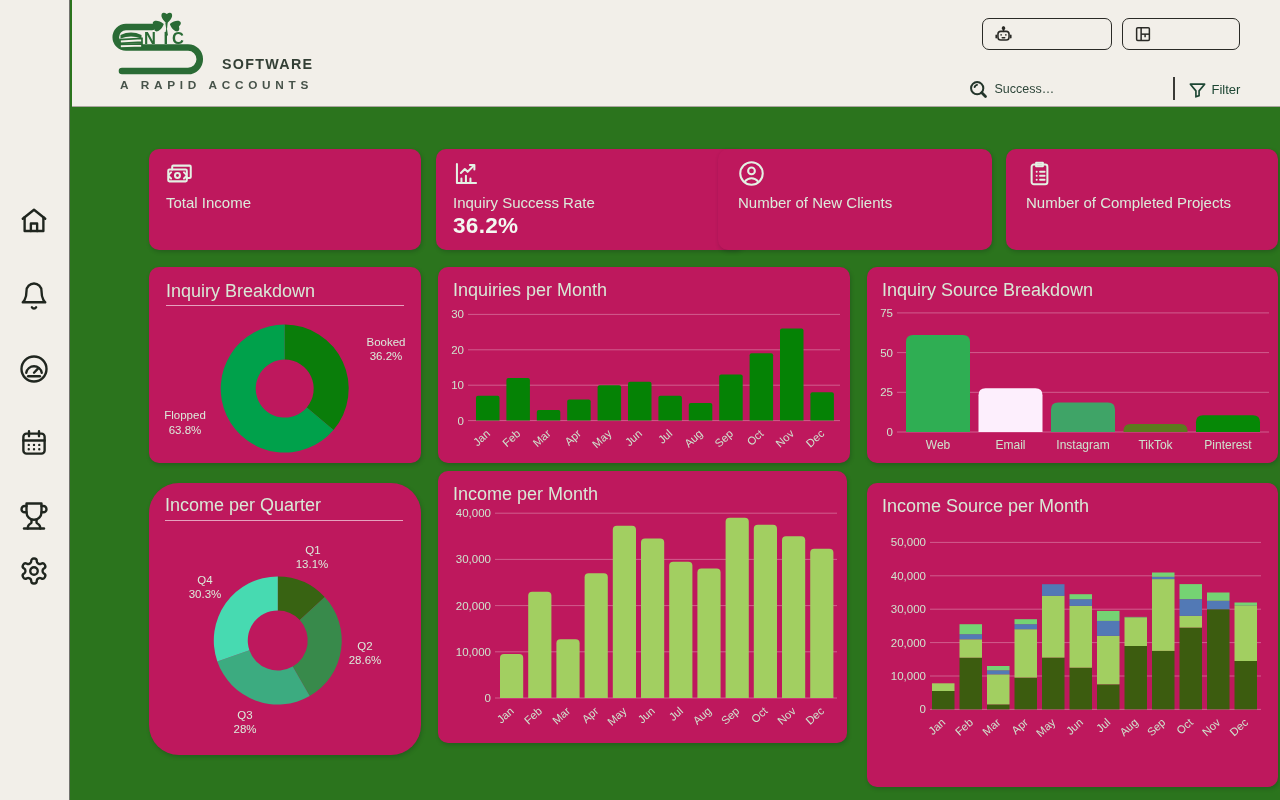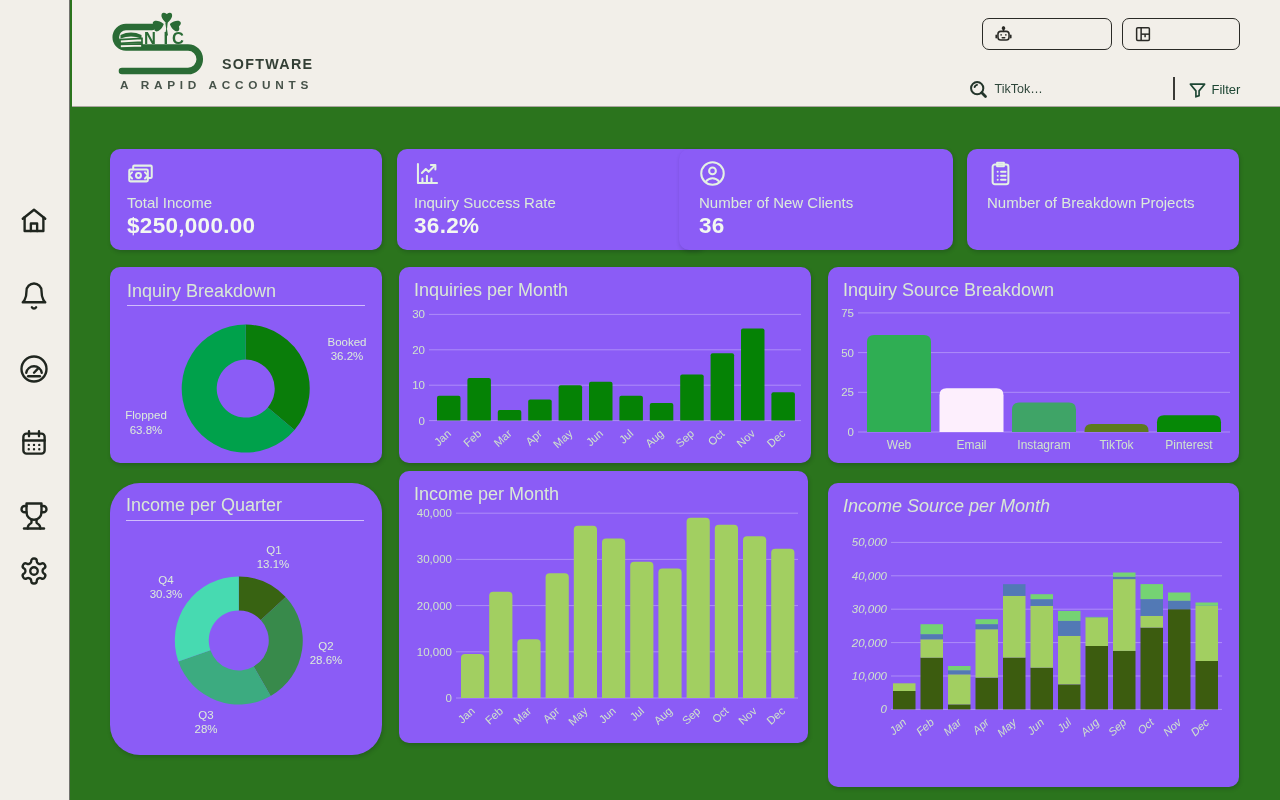--- a/index.html
+++ b/index.html
@@ -1,18 +1,18 @@
 <!DOCTYPE html>
 <html><head><meta charset="utf-8">
 <style>
 * { margin:0; padding:0; box-sizing:border-box; }
 body { width:1280px; height:800px; font-family:"Liberation Sans", sans-serif; background:#2b741d; overflow:hidden; position:relative; }
 .sidebar { position:absolute; left:0; top:0; width:70px; height:800px; background:#f2efe9; border-right:1.5px solid #73736f; z-index:5; }
 .header { position:absolute; left:71.5px; top:0; width:1208.5px; height:107px; background:#f2efe9; border-bottom:1.5px solid #aaa69f; z-index:4; }
-.card { position:absolute; background:#8b5cf6; border-radius:10px; box-shadow:1px 2px 4px rgba(0,0,25,0.18); }
+.card { position:absolute; background:#be185d; border-radius:10px; box-shadow:1px 2px 4px rgba(0,0,25,0.18);margin-left:39px; }
 .stat-label { color:#dcebdb; font-size:15px; margin-top:3px; }
 .stat-value { color:#f3f8f1; font-size:22.5px; font-weight:700; margin-top:2px; letter-spacing:0.3px; }
 .ctitle { color:#d9e8d6; font-size:18px;text-align:right; }
 .uline { border-bottom:1px solid rgba(255,255,255,0.6); }
 .btn { position:absolute; top:18px; height:32px; border:1.8px solid #2a2a26; border-radius:7px; display:flex; align-items:center; padding-left:11px; }
 </style></head>
 <body>
 
 <div class="header">
   <svg style="position:absolute;left:33.5px;top:5px" width="215" height="95" viewBox="0 0 215 95" xmlns="http://www.w3.org/2000/svg" fill="none">
@@ -52,21 +52,21 @@
         <path d="M9.5 3.5v17"></path>
         <path d="M9.5 12.2h11"></path>
         <path d="M14.8 12.2v4"></path>
       </svg>
     </div>
   <div style="position:absolute;left:896px;top:79px;"><svg width="21" height="21" viewBox="0 0 24 24" fill="none" stroke="#23352a" stroke-width="2.3" stroke-linecap="round">
         <circle cx="10.5" cy="10.5" r="7"></circle>
         <path d="M15.8 15.8 20 20" stroke-width="3.2"></path>
         <path d="M7.6 9.2a3.4 3.4 0 0 1 2.6-2.5"></path>
       </svg></div>
-  <div style="position:absolute;left:923px;top:82px;font-size:12.5px;color:#2e463a;">TikTok…</div>
+  <div style="position:absolute;left:923px;top:82px;font-size:12.5px;color:#2e463a;">Success…</div>
   <div style="position:absolute;left:1101px;top:77px;width:0;height:23px;border-left:2px solid #3a3a36;"></div>
   <div style="position:absolute;left:1116px;top:81px;"><svg width="19" height="19" viewBox="0 0 24 24" fill="none" stroke="#1d4633" stroke-width="2.1" stroke-linejoin="round">
         <path d="M3 4h18l-7 8.5v6L10 20v-7.5Z"></path>
       </svg></div>
   <div style="position:absolute;left:1140px;top:82px;font-size:13px;color:#1d4633;">Filter</div>
 </div>
 
 <div class="sidebar">
     <svg style="position:absolute;left:19px;top:206px" width="30" height="30" viewBox="0 0 24 24" fill="none" stroke="#20261f" stroke-width="1.9" stroke-linecap="round" stroke-linejoin="round">
       <path d="M3 10.2 12 3l9 7.2"></path>
@@ -101,43 +101,43 @@
       <circle cx="12" cy="12" r="3"></circle>
     </svg>
   </div>
 
 <div class="card" style="left:110px;top:149px;width:272px;height:101px;padding:11px 17px;">
   <svg width="27" height="27" viewBox="0 0 24 24" fill="none" stroke="#e4f1e4" stroke-width="1.8" stroke-linecap="round" stroke-linejoin="round">
       <path d="M5.5 8.5V6a1 1 0 0 1 1-1H21a1 1 0 0 1 1 1v9a1 1 0 0 1-1 1h-2.5"></path>
       <rect x="2" y="8.5" width="16.5" height="10.5" rx="1"></rect>
       <circle cx="10.2" cy="13.7" r="2.2"></circle>
       <path d="M4.5 11l-2 2M16 11l2 2M4.5 16.5l-2-2M16 16.5l2-2"></path>
-    </svg><div class="stat-label">Total Income</div><div class="stat-value">$250,000.00</div>
+    </svg><div class="stat-label">Total Income</div>
 </div>
 <div class="card" style="left:397px;top:149px;width:308px;height:101px;padding:11px 17px;">
   <svg width="27" height="27" viewBox="0 0 24 24" fill="none" stroke="#e4f1e4" stroke-width="1.8" stroke-linecap="round" stroke-linejoin="round">
       <path d="M3.5 3.5v17h17"></path>
       <path d="M7.5 16.5v3M11.5 14v5.5M15.5 16.5v3"></path>
       <path d="M7 11.5l3.5-3.5 2.5 2.5L18.5 5"></path>
       <path d="M15 4.5h4v4"></path>
     </svg><div class="stat-label">Inquiry Success Rate</div><div class="stat-value">36.2%</div>
 </div>
 <div class="card" style="left:679px;top:149px;width:274px;height:101px;padding:11px 20px;">
   <svg width="27" height="27" viewBox="0 0 24 24" fill="none" stroke="#e4f1e4" stroke-width="1.8" stroke-linecap="round" stroke-linejoin="round">
       <circle cx="12" cy="12" r="10"></circle>
       <circle cx="12" cy="9.7" r="3"></circle>
       <path d="M6.2 19a7.4 7.4 0 0 1 11.6 0"></path>
-    </svg><div class="stat-label">Number of New Clients</div><div class="stat-value">36</div>
+    </svg><div class="stat-label">Number of New Clients</div>
 </div>
 <div class="card" style="left:967px;top:149px;width:272px;height:101px;padding:11px 20px;">
   <svg width="27" height="27" viewBox="0 0 24 24" fill="none" stroke="#e4f1e4" stroke-width="1.8" stroke-linecap="round" stroke-linejoin="round">
       <rect x="5" y="4" width="14" height="17.5" rx="2"></rect>
       <path d="M9 2.5h6v3H9z"></path>
       <path d="M9.5 10.5h.01M12.5 10.5h4M9.5 14h.01M12.5 14h4M9.5 17.5h.01M12.5 17.5h4"></path>
-    </svg><div class="stat-label">Number of Breakdown Projects</div>
+    </svg><div class="stat-label">Number of Completed Projects</div>
 </div>
 
 <div class="card" style="left:110px;top:267px;width:272px;height:196px;">
   <div class="ctitle" style="position:absolute;left:17px;top:14px;">Inquiry Breakdown</div>
   <div class="uline" style="position:absolute;left:17px;top:38px;width:238px;"></div>
   <div style="position:absolute;left:0;top:0;"><svg width="272" height="196" viewBox="0 0 272 196" xmlns="http://www.w3.org/2000/svg">
 <path d="M135.7 57.6 A64 64 0 0 1 184.5 163.0 L157.8 140.4 A29 29 0 0 0 135.7 92.6 Z" fill="#0a7d0a"></path>
 <path d="M184.5 163.0 A64 64 0 1 1 135.7 57.6 L135.7 92.6 A29 29 0 1 0 157.8 140.4 Z" fill="#00a14b"></path>
 <text x="237" y="79" text-anchor="middle" font-size="11.5" fill="#dcebdb">Booked</text>
 <text x="237" y="93" text-anchor="middle" font-size="11.5" fill="#dcebdb">36.2%</text>
@@ -256,21 +256,21 @@
         <text x="189.4" y="241.0" text-anchor="end" font-size="11.2" fill="#cfe2cd" transform="rotate(-42 189.4 241.0)">May</text>
         <text x="217.6" y="241.0" text-anchor="end" font-size="11.2" fill="#cfe2cd" transform="rotate(-42 217.6 241.0)">Jun</text>
         <text x="245.8" y="241.0" text-anchor="end" font-size="11.2" fill="#cfe2cd" transform="rotate(-42 245.8 241.0)">Jul</text>
         <text x="274.0" y="241.0" text-anchor="end" font-size="11.2" fill="#cfe2cd" transform="rotate(-42 274.0 241.0)">Aug</text>
         <text x="302.2" y="241.0" text-anchor="end" font-size="11.2" fill="#cfe2cd" transform="rotate(-42 302.2 241.0)">Sep</text>
         <text x="330.4" y="241.0" text-anchor="end" font-size="11.2" fill="#cfe2cd" transform="rotate(-42 330.4 241.0)">Oct</text>
         <text x="358.6" y="241.0" text-anchor="end" font-size="11.2" fill="#cfe2cd" transform="rotate(-42 358.6 241.0)">Nov</text>
         <text x="386.8" y="241.0" text-anchor="end" font-size="11.2" fill="#cfe2cd" transform="rotate(-42 386.8 241.0)">Dec</text>
       </svg></div>
 </div>
-<div class="card" style="left:828px;top:483px;width:411px;height:304px;font-style:italic;">
+<div class="card" style="left:828px;top:483px;width:411px;height:304px;">
   <div class="ctitle" style="position:absolute;left:15px;top:13px;">Income Source per Month</div>
   <div style="position:absolute;left:0;top:0;"><svg width="411" height="265" viewBox="0 0 411 265" xmlns="http://www.w3.org/2000/svg">
         <line x1="63" y1="59.4" x2="394" y2="59.4" stroke="rgba(255,255,255,0.30)" stroke-width="1"></line>
         <text x="59" y="63.4" text-anchor="end" font-size="11.5" fill="#cfe2cd">50,000</text>
         <line x1="63" y1="92.8" x2="394" y2="92.8" stroke="rgba(255,255,255,0.30)" stroke-width="1"></line>
         <text x="59" y="96.8" text-anchor="end" font-size="11.5" fill="#cfe2cd">40,000</text>
         <line x1="63" y1="126.2" x2="394" y2="126.2" stroke="rgba(255,255,255,0.30)" stroke-width="1"></line>
         <text x="59" y="130.2" text-anchor="end" font-size="11.5" fill="#cfe2cd">30,000</text>
         <line x1="63" y1="159.6" x2="394" y2="159.6" stroke="rgba(255,255,255,0.30)" stroke-width="1"></line>
         <text x="59" y="163.6" text-anchor="end" font-size="11.5" fill="#cfe2cd">20,000</text>

